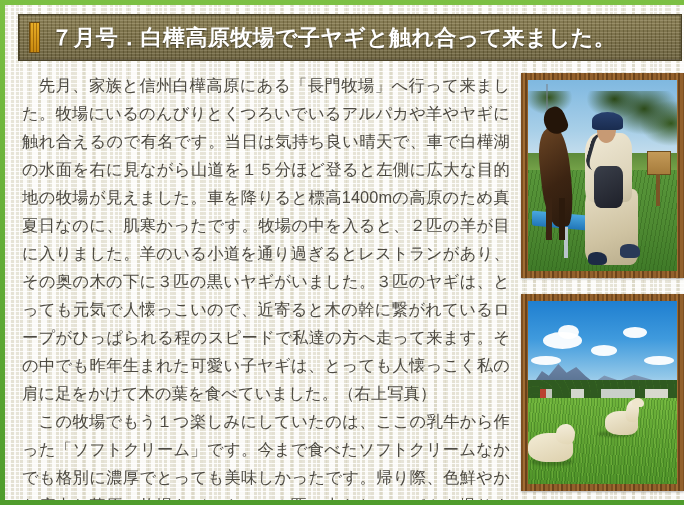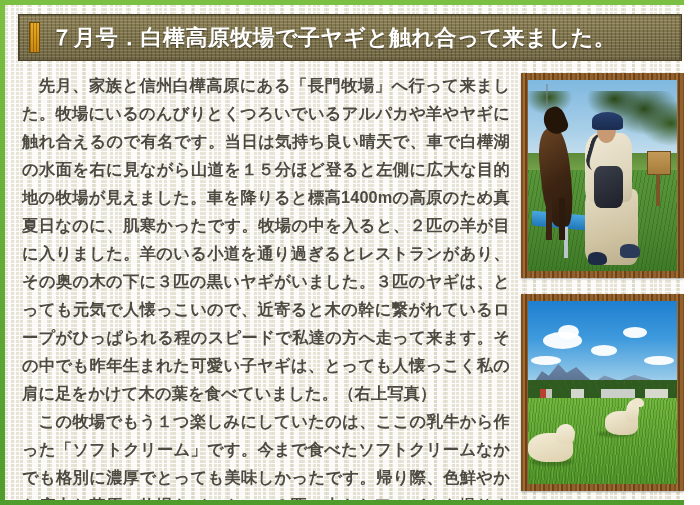--- a/index.html
+++ b/index.html
@@ -127,21 +127,20 @@
     z-index: 2;
   }
   .para {
     margin: 0;
     color: #4d4a42;
     font-size: 16.3px;
     line-height: 28px;
     letter-spacing: 0.1px;
     text-align: justify;
     text-justify: inter-character;
-    font-weight: bold;
   }
 
   
   .photo {
     position: absolute;
     z-index: 2;
     box-sizing: border-box;
     border: 7px solid #8a5a28;
     border-image:
       repeating-linear-gradient(90deg,

